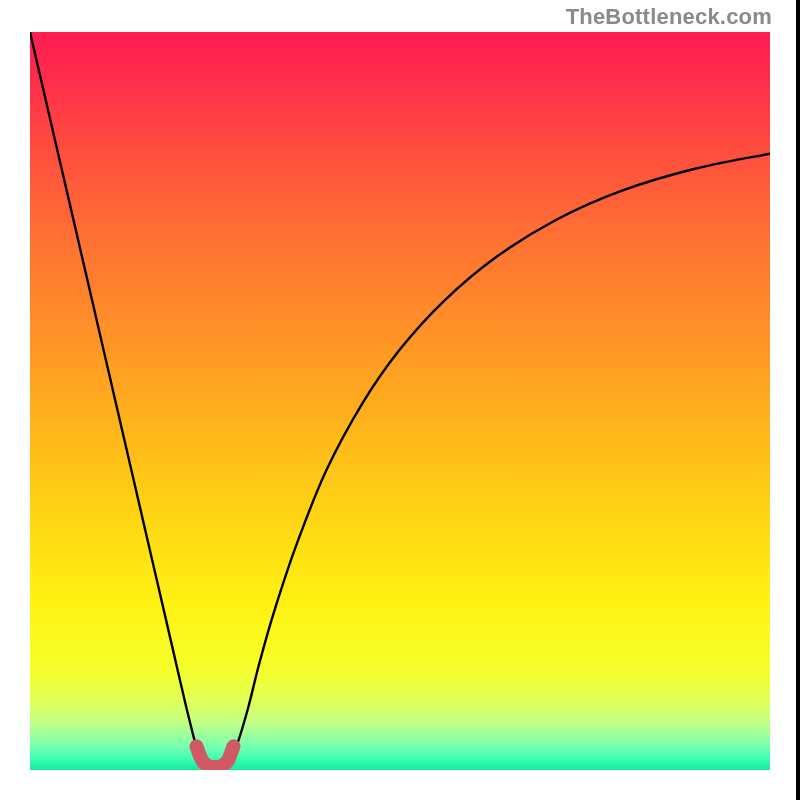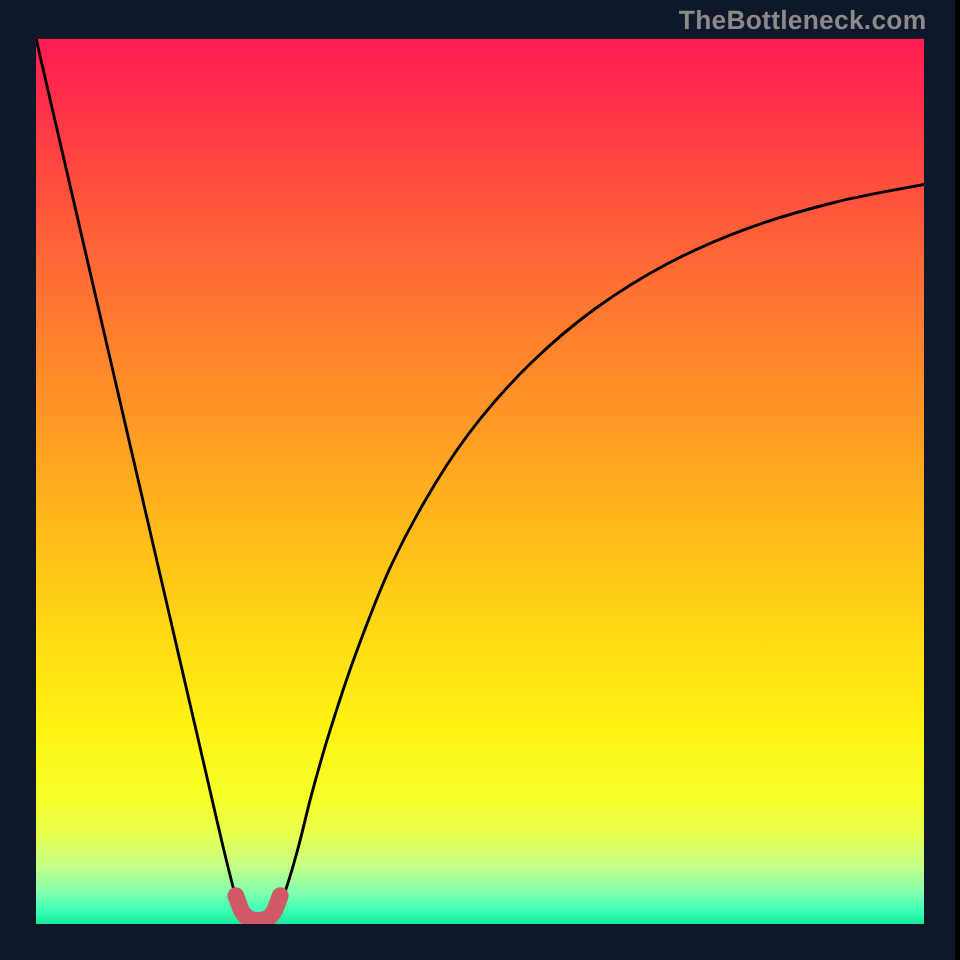--- a/index.html
+++ b/index.html
@@ -9,21 +9,21 @@
     height: 800px;
     background: #000;
     overflow: hidden;
   }
   .frame {
     position: absolute;
     left: 0;
     top: 0;
     width: 796px;
     height: 800px;
-    background: #0f172a;
+    background: #ffffff;
   }
   .plot {
     position: absolute;
     left: 30px;
     top: 32px;
     width: 740px;
     height: 738px;
     overflow: hidden;
   }
   .gradient {

